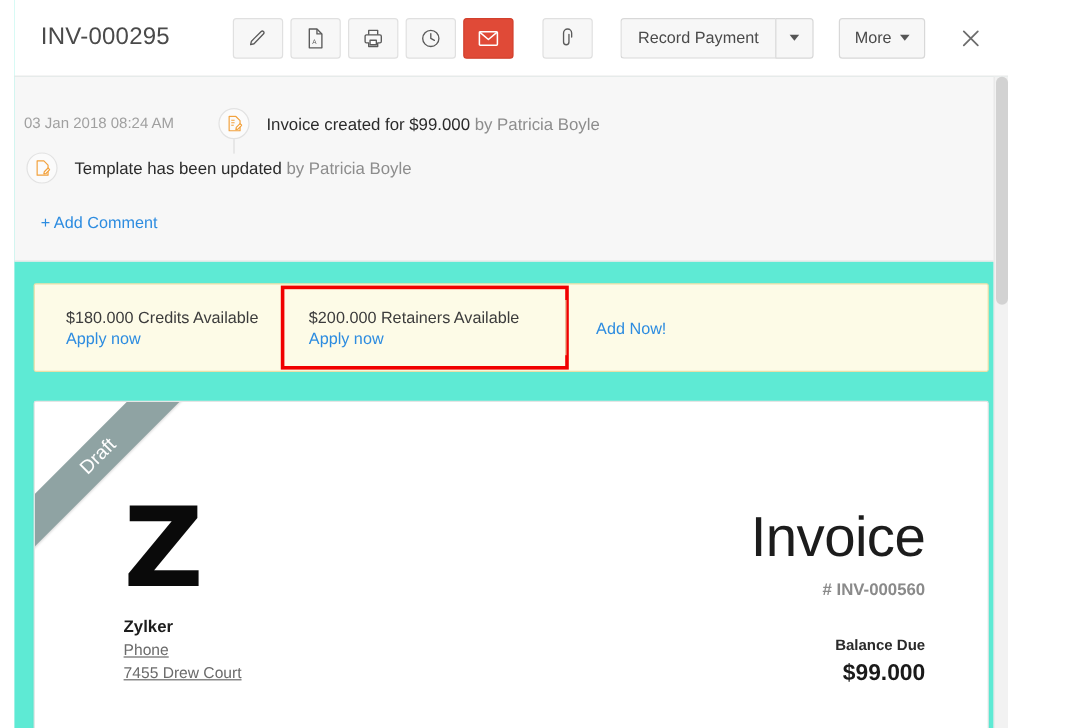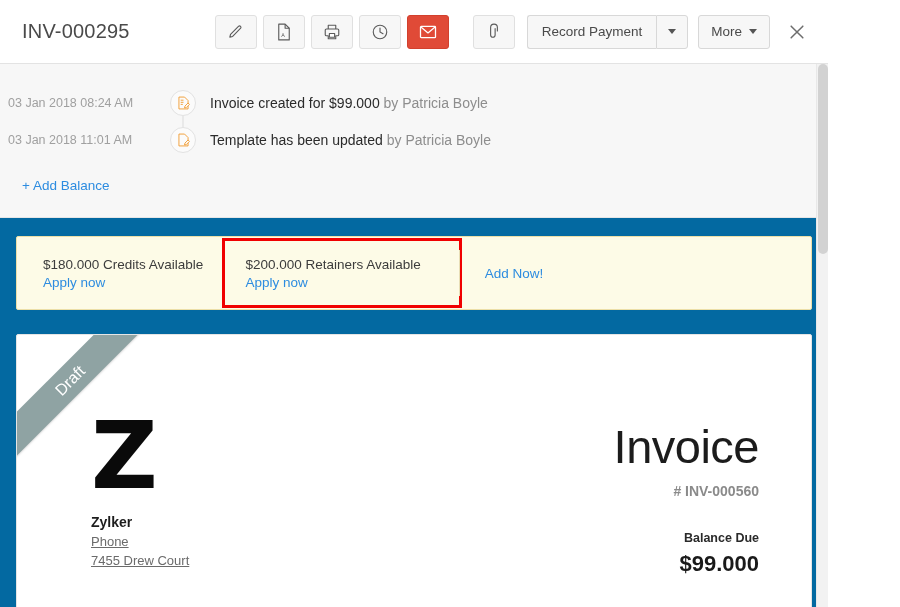--- a/index.html
+++ b/index.html
@@ -3,21 +3,21 @@
 <meta charset="utf-8">
 <style>
   * { box-sizing: border-box; margin: 0; padding: 0; }
   html, body {
     width: 900px; height: 607px;
     font-family: "Liberation Sans", sans-serif;
     background: #ffffff;
     overflow: hidden;
   }
 
-  .app { position: relative; width: 828px; height: 607px; background:#0369a1; }
+  .app { position: relative; width: 828px; height: 607px; background:#5eead4;margin-left:12px; }
 
   
   .header {
     position: relative;
     height: 64px;
     background: #ffffff;
     border-bottom: 1px solid #e3e3e3;
     display: flex;
     align-items: center;
     padding: 0 16px 0 22px;
@@ -25,21 +25,21 @@
   .inv-title {
     font-size: 20px;
     color: #4a4a4a;
     letter-spacing: 0.2px;
     white-space: nowrap;
   }
   .toolbar {
     margin-left: auto;
     display: flex;
     align-items: center;
-    gap: 0;
+    gap: 11px;
   }
   .icon-group { display: flex; align-items: center; gap: 6px; }
   .ibtn {
     width: 42px; height: 34px;
     background: #f7f7f7;
     border: 1px solid #e0e0e0;
     border-radius: 3px;
     display: flex; align-items: center; justify-content: center;
     cursor: pointer;
   }
@@ -257,21 +257,21 @@
     color: #8a8a8a;
   }
   .bal-label {
     margin-top: 32px;
     font-size: 12.5px;
     font-weight: bold;
     color: #2a2a2a;
   }
   .bal-amount {
     margin-top: 6px;
-    font-size: 22px;
+    font-size: 19px;
     font-weight: bold;
     color: #1a1a1a;
   }
 
   
   .scrollbar {
     position: absolute;
     top: 64px; right: 0;
     width: 12px;
     bottom: 0;
@@ -388,36 +388,35 @@
         </div>
         <div class="tl-connector"></div>
       </div>
       <div class="tl-text">
         <span>Invoice created for $99.000</span>
         <span class="by">by Patricia Boyle</span>
       </div>
     </div>
 
     <div class="tl-row">
-      <div class="tl-date">03 Jan 2018 11:01 AM</div>
       <div class="tl-iconwrap">
         <div class="tl-circle">
           <svg width="13" height="14" viewBox="0 0 18 20" fill="none" stroke="#f2a13c" stroke-width="1.4" stroke-linejoin="round">
             <path d="M2.5 1.5h8l5 5v12h-13z"></path>
             <path d="M11 14.5l4.5-4.5 2 2-4.5 4.5-2.5.6z" fill="#fff" stroke="#f2a13c"></path>
           </svg>
         </div>
       </div>
       <div class="tl-text">
         <span>Template has been updated</span>
         <span class="by">by Patricia Boyle</span>
       </div>
     </div>
 
-    <div class="add-comment">+ Add Balance</div>
+    <div class="add-comment">+ Add Comment</div>
   </div>
 
   <div class="notice-wrap">
     <div class="notice">
 
       <div class="ncell">
         <div class="ntitle">$180.000 Credits Available</div>
         <div class="nlink">Apply now</div>
       </div>
 

